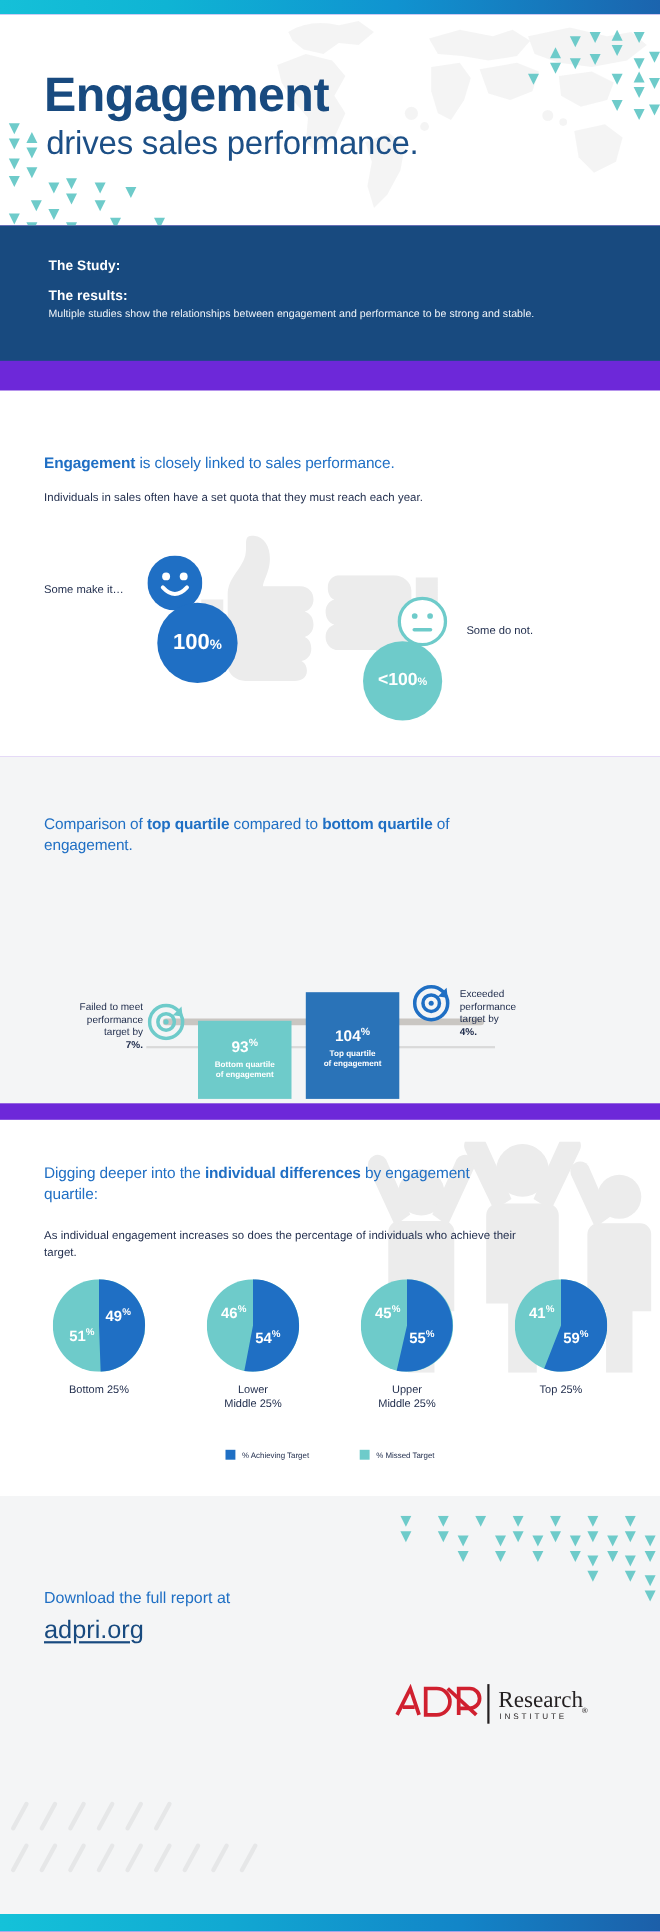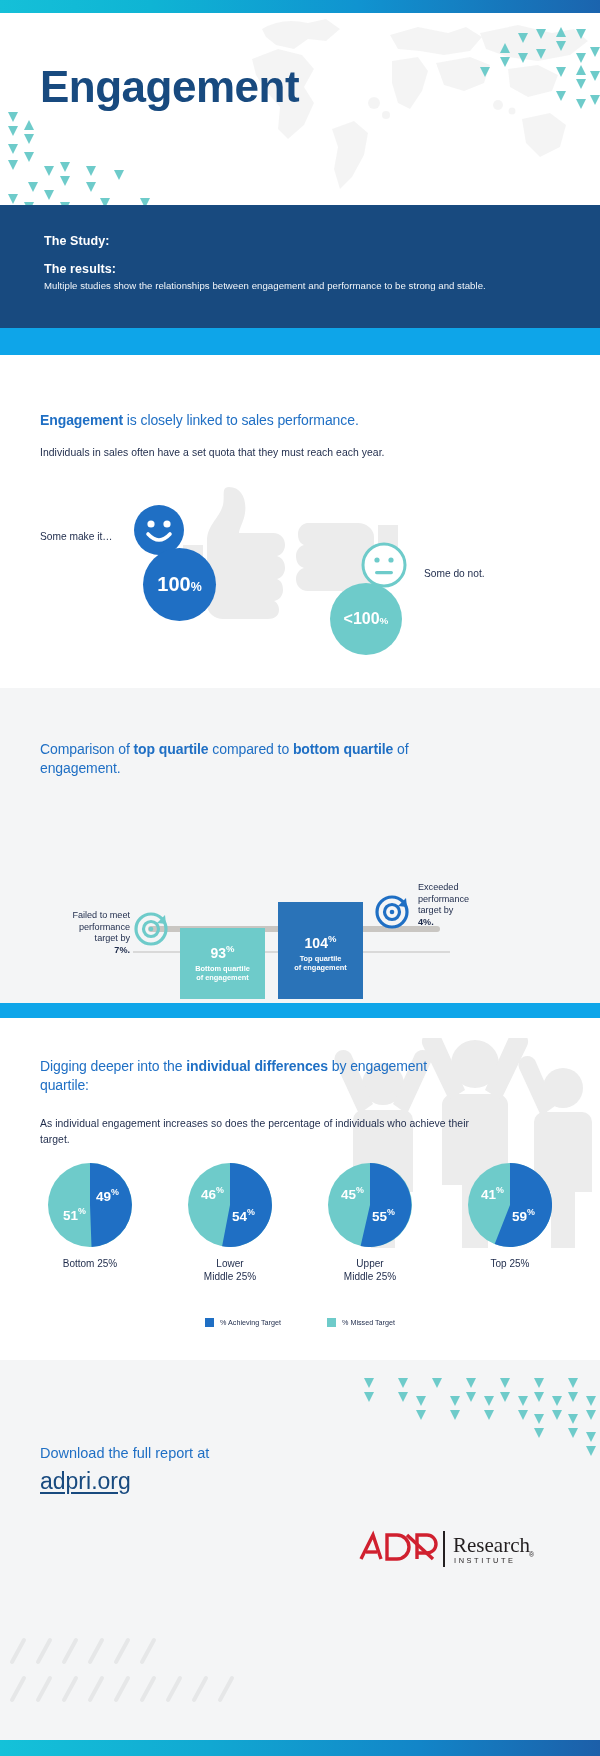--- a/index.html
+++ b/index.html
@@ -6,21 +6,21 @@
   html, body {
     width: 600px;
     background: #ffffff;
     font-family: "Liberation Sans", sans-serif;
   }
   #page {
     position: relative;
     width: 600px;
     height: 1756px;
     overflow: hidden;
-    background: #0ea5e9;
+    background: #6d28d9;
   }
 
   
   .top-bar {
     position: absolute; top: 0; left: 0;
     width: 600px; height: 13px;
     background: linear-gradient(90deg, #15c0d8 0%, #0fb4d4 25%, #1093d0 60%, #1b64ae 100%);
   }
   .bottom-bar {
     position: absolute; bottom: 0; left: 0;
@@ -193,20 +193,21 @@
         <path d="M286 70 L316 66 L336 76 L330 92 L306 98 L288 88 Z"></path>
         <path d="M300 120 L328 114 L344 126 L338 148 L318 158 L304 144 Z"></path>
         <circle cx="152" cy="104" r="6"></circle>
           <circle cx="164" cy="116" r="4"></circle>
         <circle cx="276" cy="106" r="5"></circle>
           <circle cx="290" cy="112" r="3.5"></circle>
       </g>
     </svg>
 
     <div class="hero-title">Engagement</div>
+    <div class="hero-sub">drives sales performance.</div>
 
     <svg class="tri-field" style="left:470px;top:14px;" width="130" height="160">
       <g fill="#6ecbca">
         <polygon points="48,6 58,6 53,16"></polygon>
           <polygon points="66,2 76,2 71,12"></polygon>
         <polygon points="86,10 96,10 91,0"></polygon>
           <polygon points="86,14 96,14 91,24"></polygon>
         <polygon points="106,2 116,2 111,12"></polygon>
         <polygon points="30,26 40,26 35,16"></polygon>
           <polygon points="30,30 40,30 35,40"></polygon>
@@ -335,21 +336,21 @@
         <path d="M17 19 L31 5 L32 14 L23 13 Z" fill="#6ecbca"></path>
       </svg>
 
       <svg style="position:absolute;left:375px;top:95px;" width="36" height="36" viewBox="0 0 36 36">
         <circle cx="17" cy="19" r="15" fill="none" stroke="#1f6fc4" stroke-width="3.2"></circle>
         <circle cx="17" cy="19" r="7.5" fill="none" stroke="#1f6fc4" stroke-width="3.2"></circle>
         <circle cx="17" cy="19" r="2.3" fill="#1f6fc4"></circle>
         <path d="M17 19 L31 5 L32 14 L23 13 Z" fill="#1f6fc4"></path>
       </svg>
 
-      <div class="ann" style="left:418px;top:84px;width:110px;">
+      <div class="ann" style="left:418px;top:100px;width:110px;">
         <span>Exceeded</span><br>
         <span>performance</span><br>
         <span>target by</span><br>
         <b>4%.</b>
       </div>
     </div>
   </div>
 
   <div class="sec-pies">
     <svg style="position:absolute;left:325px;top:20px;" width="275" height="210" viewBox="0 0 275 210">

